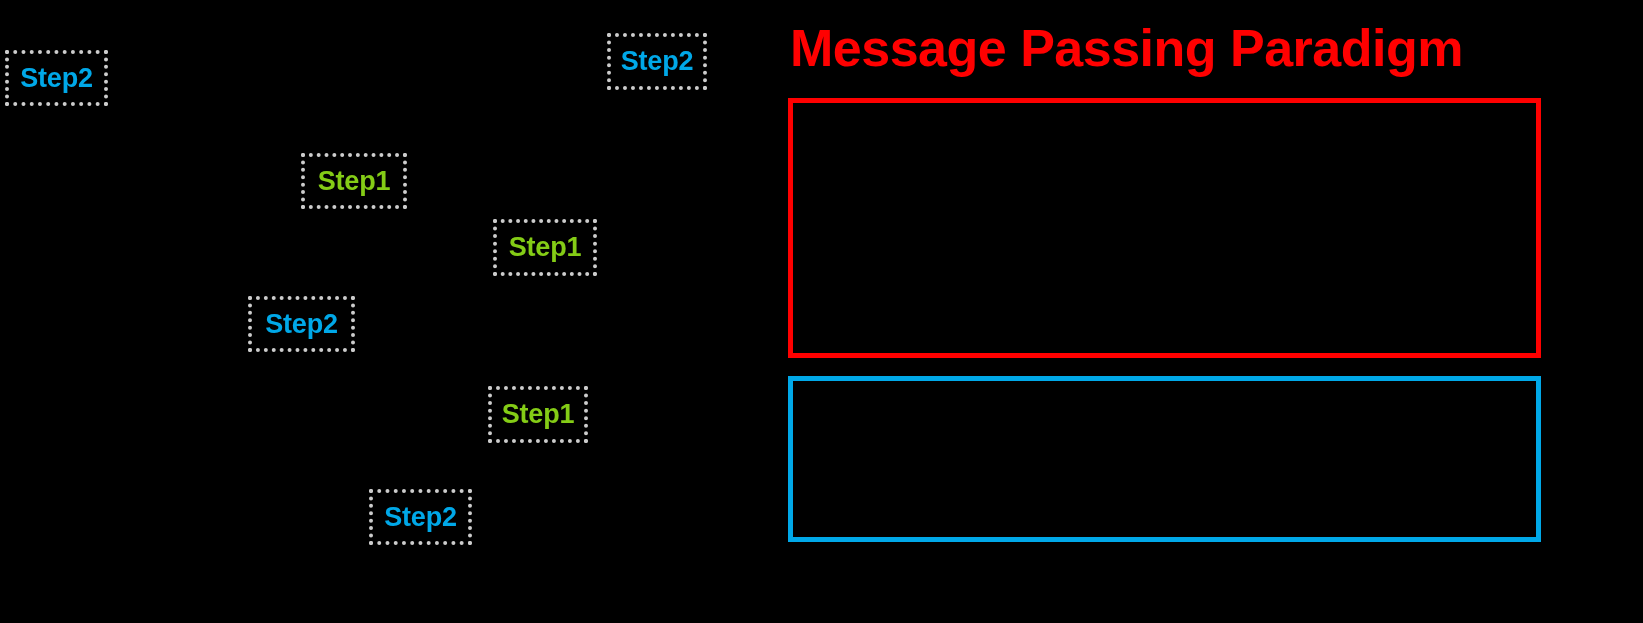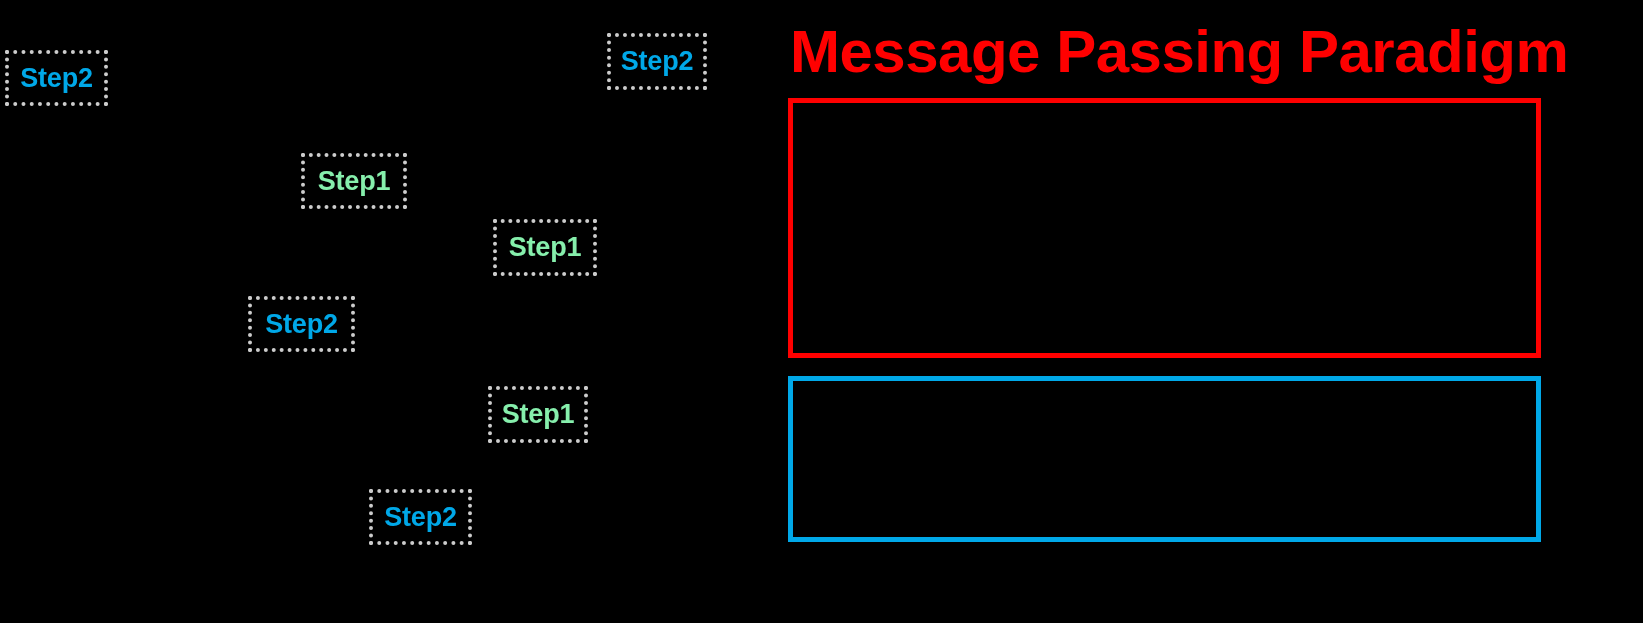--- a/index.html
+++ b/index.html
@@ -31,38 +31,38 @@
     padding: 0 6px;
   }
   .step-badge .step-label {
     font-family: "Liberation Sans", sans-serif;
     font-weight: bold;
     font-size: 27px;
     line-height: 1;
     letter-spacing: -0.2px;
     white-space: nowrap;
   }
-  .step-badge.step1 .step-label { color: #86efac; }
+  .step-badge.step1 .step-label { color: #84cc16; }
   .step-badge.step2 .step-label { color: #00a8e8; }
 
   
   #right-panel {
     position: absolute;
     left: 786px;
     top: 0;
     width: 857px;
     height: 623px;
   }
   #panel-title {
     position: absolute;
     left: 4px;
     top: 22px;
     font-family: "Liberation Sans", sans-serif;
     font-weight: bold;
-    font-size: 60px;
+    font-size: 52px;
     line-height: 1;
     color: #ff0000;
     white-space: nowrap;
     letter-spacing: -0.5px;
   }
   .panel-box {
     position: absolute;
     box-sizing: border-box;
     background: transparent;
   }

